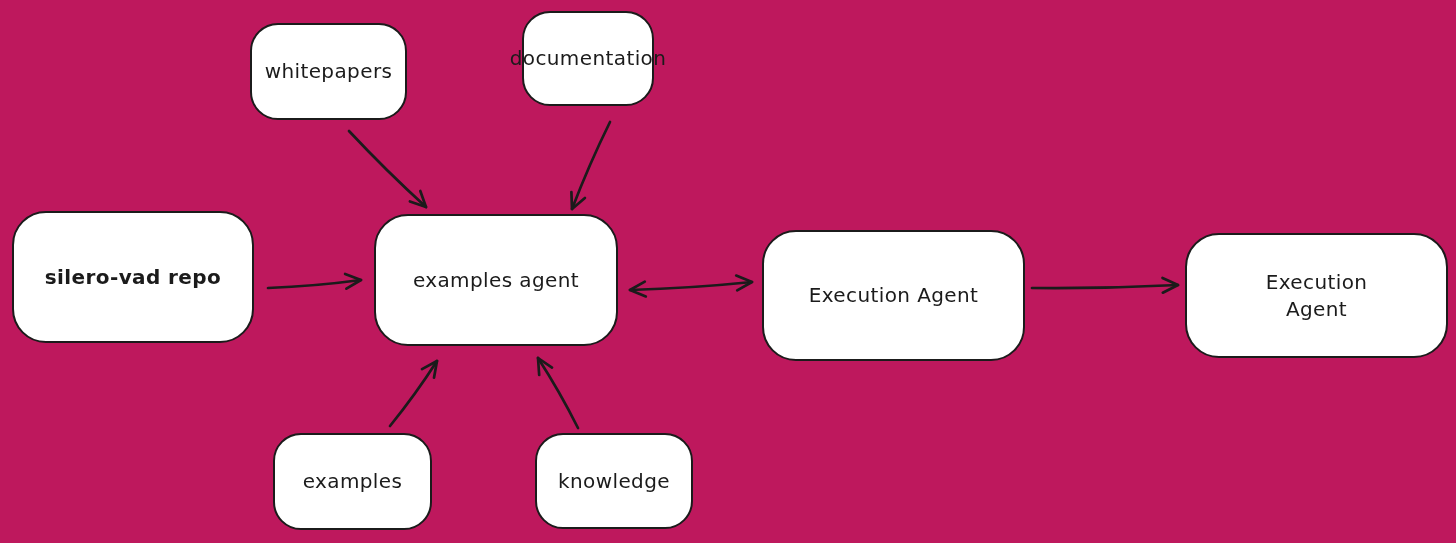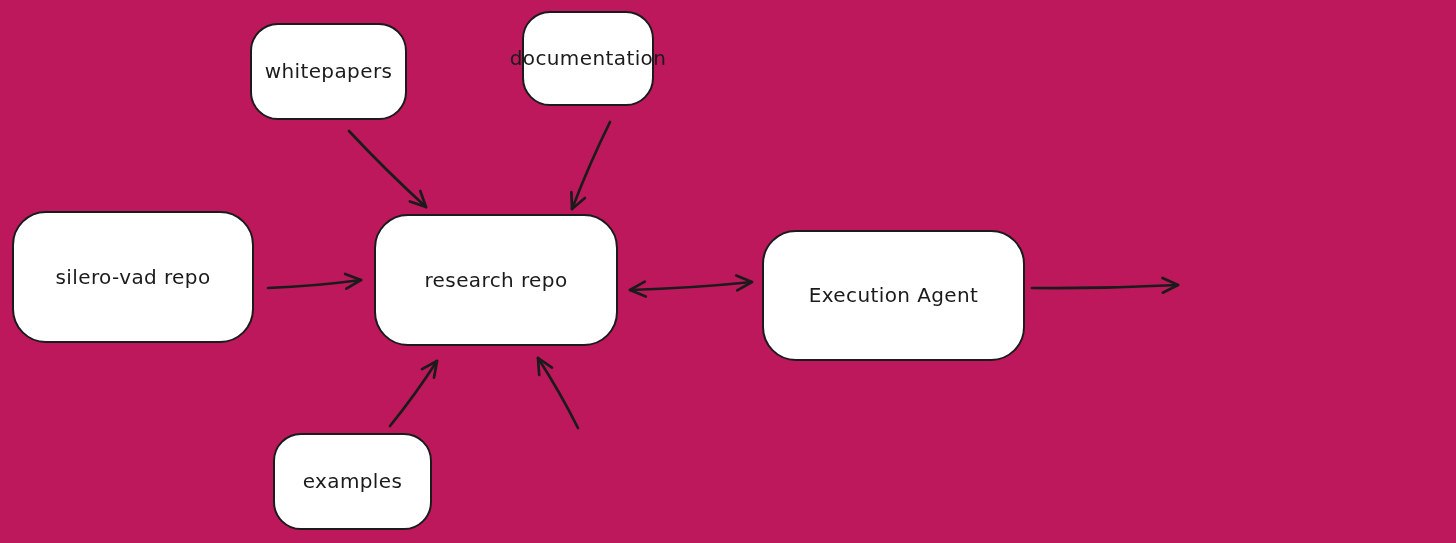--- a/index.html
+++ b/index.html
@@ -39,21 +39,21 @@
     font-size: 20px;
     letter-spacing: 0.4px;
     line-height: 1.35;
     text-align: center;
     white-space: pre-line;
     color: #1b1b1b;
   }
   
   #node-whitepapers   { left: 250px;  top: 23px;  width: 157px; height: 97px; }
   #node-documentation { left: 522px;  top: 11px;  width: 132px; height: 95px; }
-  #node-silero        { left: 12px;   top: 211px; width: 242px; height: 132px; }
+  #node-silero        { left: 12px;   top: 211px; width: 242px; height: 132px; font-weight: bold; }
   #node-research      { left: 374px;  top: 214px; width: 244px; height: 132px; }
   #node-planning      { left: 762px;  top: 230px; width: 263px; height: 131px; }
   #node-execution     { left: 1185px; top: 233px; width: 263px; height: 125px; }
   #node-examples      { left: 273px;  top: 433px; width: 159px; height: 97px; justify-content: center; }
   #node-knowledge     { left: 535px;  top: 433px; width: 158px; height: 96px; }
 </style>
 </head>
 <body>
 
 <div class="canvas">
@@ -96,26 +96,33 @@
 
   <div class="node small" id="node-documentation">
     <span class="node-label">documentation</span>
   </div>
 
   <div class="node large" id="node-silero">
     <span class="node-label">silero-vad repo</span>
   </div>
 
   <div class="node large" id="node-research">
-    <span class="node-label">research repo</span>
+    <span class="node-label">examples agent</span>
   </div>
 
   <div class="node large" id="node-planning">
     <span class="node-label">Execution Agent</span>
   </div>
 
+  <div class="node large" id="node-execution">
+    <span class="node-label">Execution
+Agent</span>
+  </div>
 
   <div class="node small" id="node-examples">
     <span class="node-label">examples</span>
   </div>
 
+  <div class="node small" id="node-knowledge">
+    <span class="node-label">knowledge</span>
+  </div>
 
 </div>
 
 </body></html>

